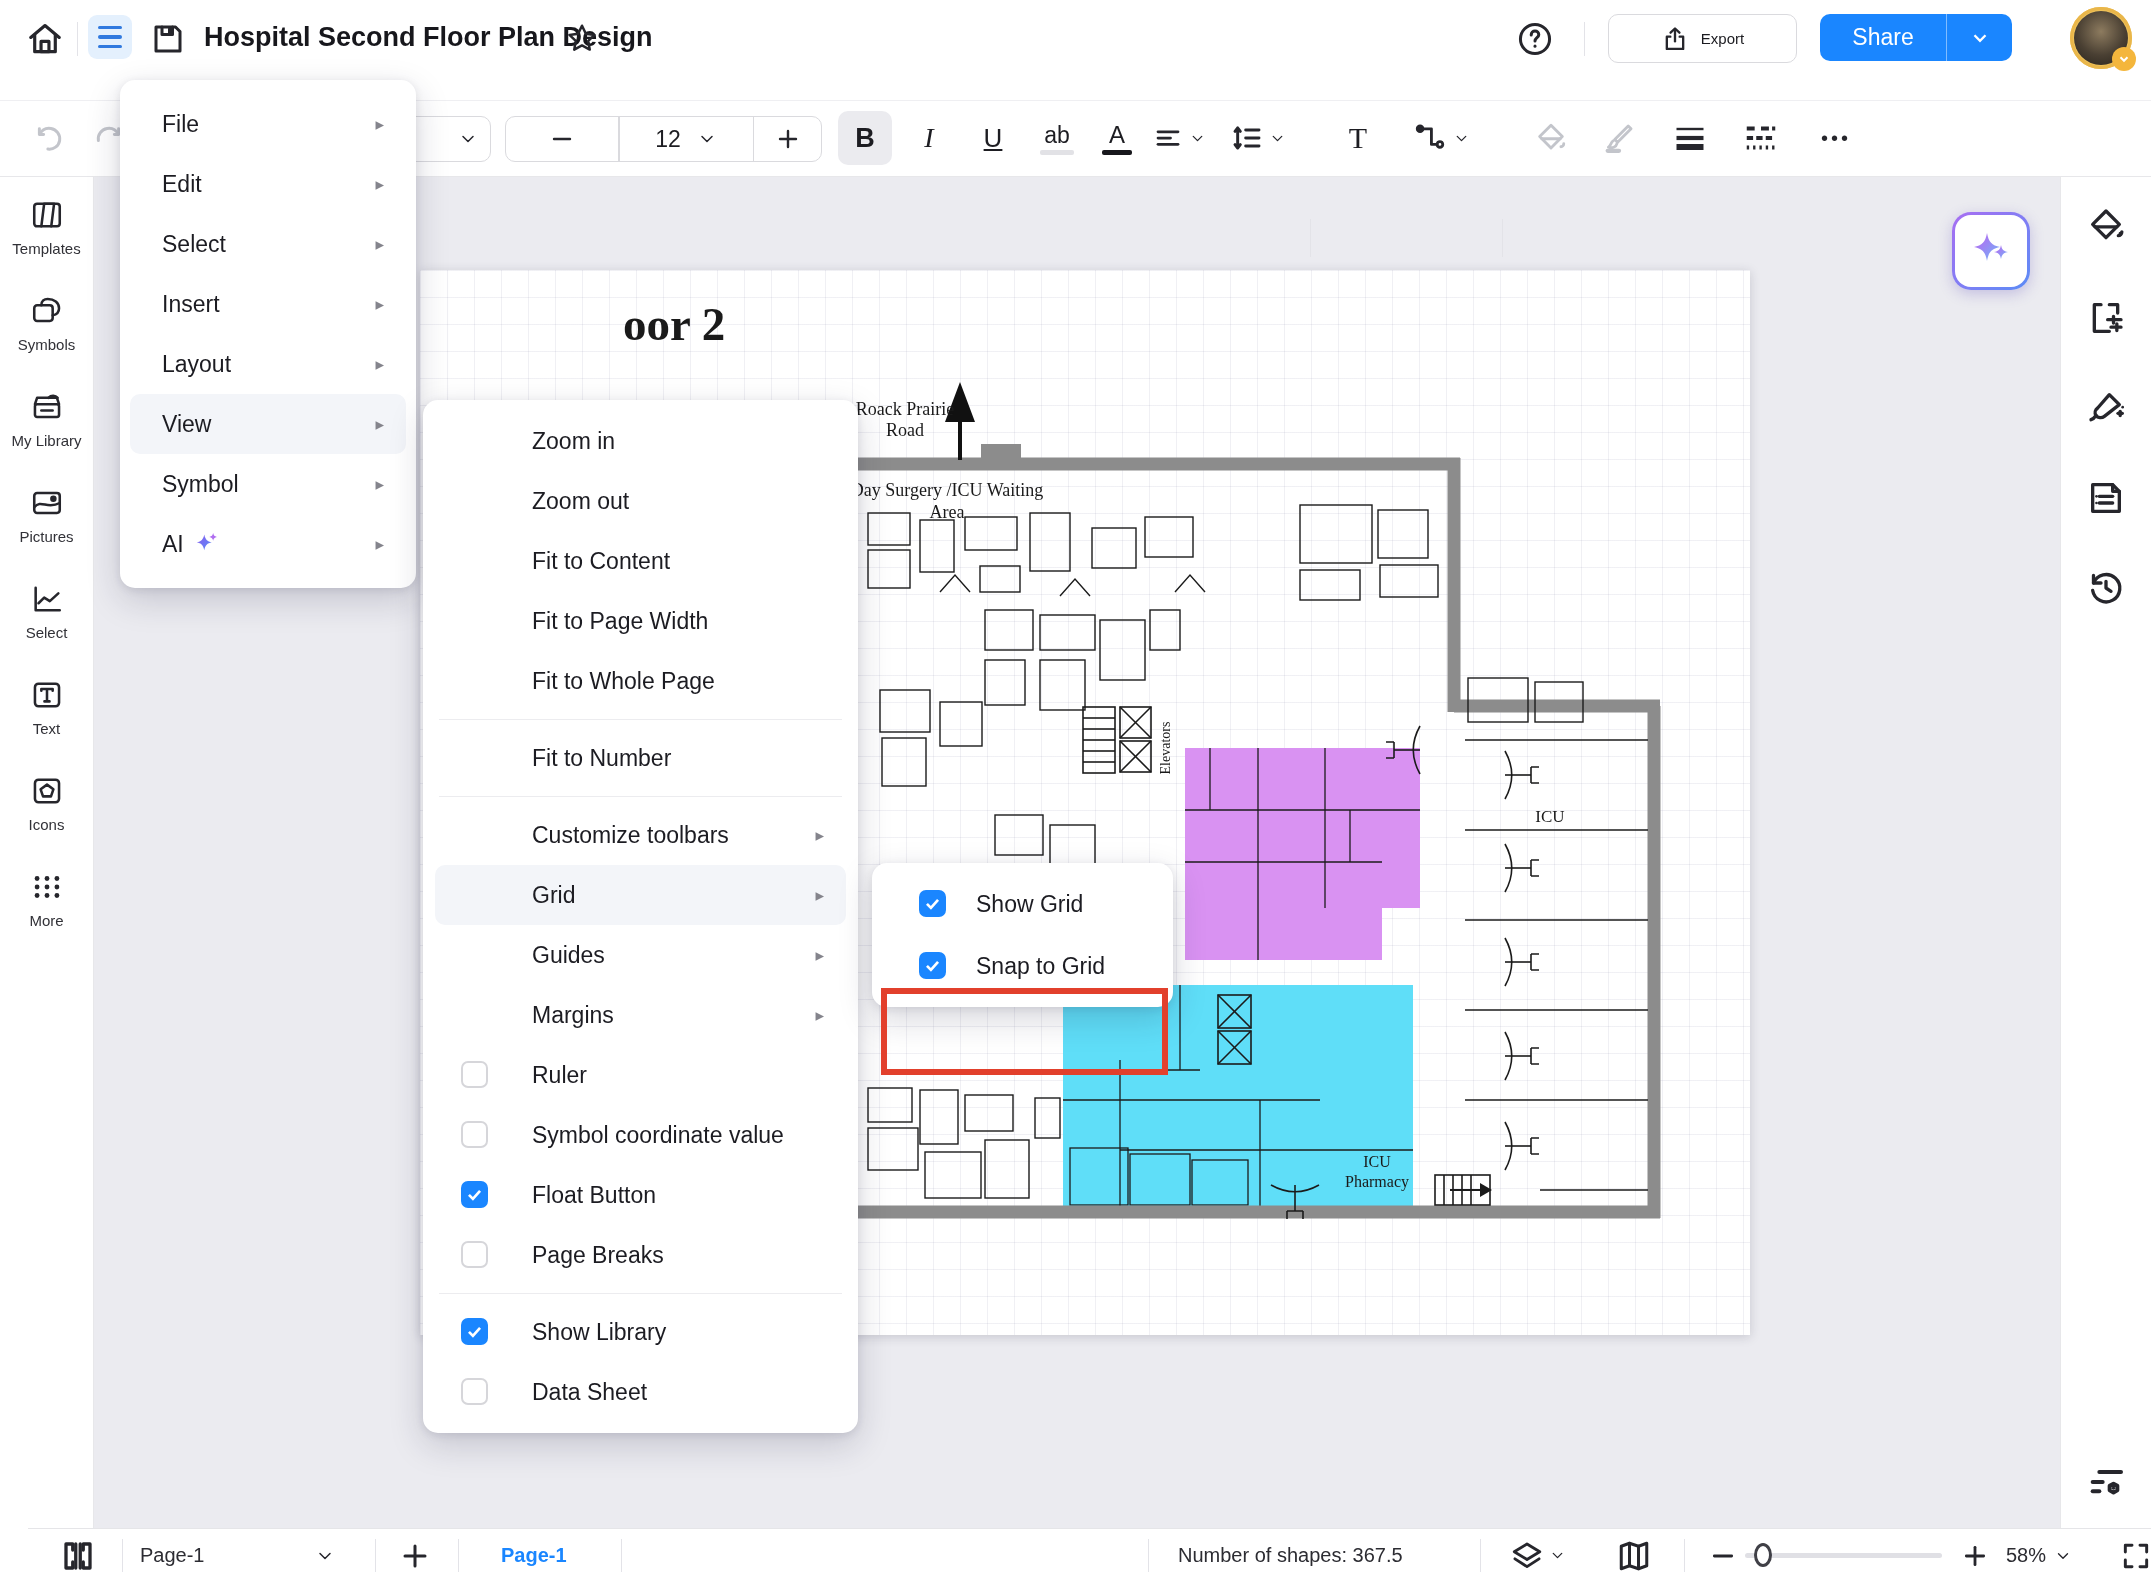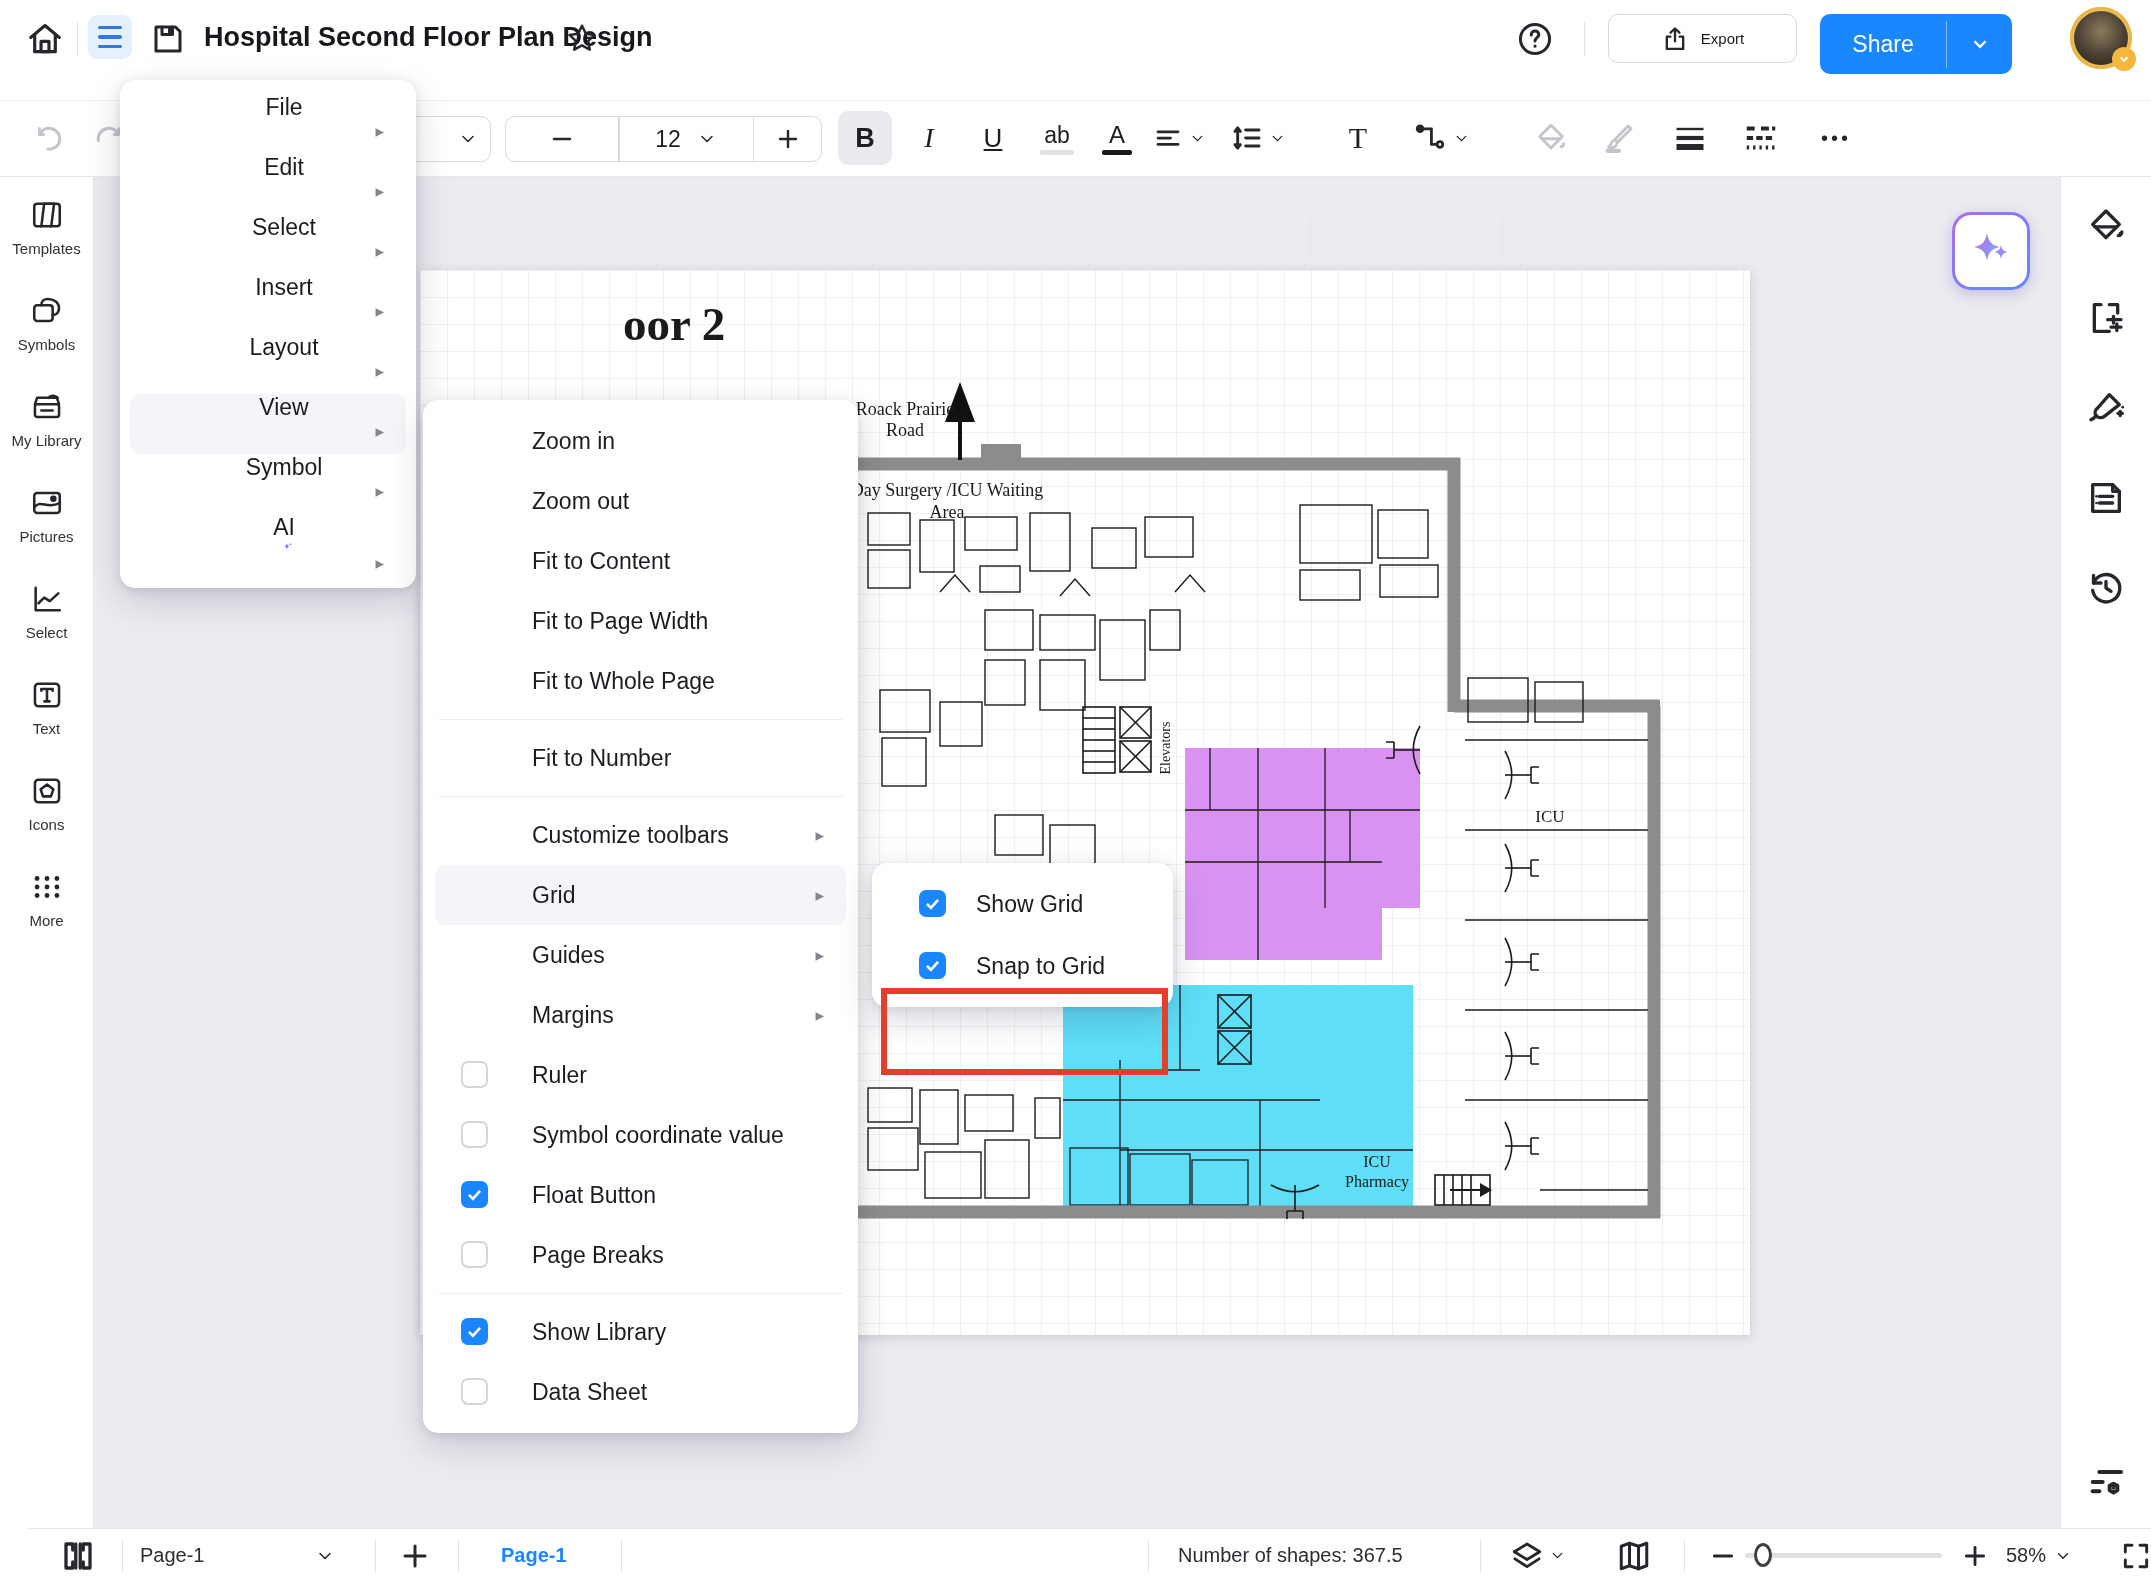--- a/index.html
+++ b/index.html
@@ -10,21 +10,21 @@
   svg.icn.dis{stroke:#c3c5cb;}
   .vdiv{position:absolute;width:1px;background:#e3e3e8;}
   
   .topbar{position:absolute;left:0;top:0;width:2151px;height:100px;background:#fff;border-bottom:1px solid #efeff2;z-index:20;}
   .hamb{position:absolute;left:88px;top:15px;width:44px;height:44px;border-radius:9px;background:#e4f0fd;
         display:flex;flex-direction:column;justify-content:center;gap:6px;align-items:center;cursor:pointer;}
   .hamb i{display:block;width:24px;height:3.5px;border-radius:2px;background:#3079df;}
   .doc-title{position:absolute;left:204px;top:22px;font-size:27px;font-weight:bold;color:#17171c;}
   .btn-export{position:absolute;left:1608px;top:14px;width:187px;height:47px;border:1.5px solid #dadade;border-radius:10px;
         display:flex;align-items:center;justify-content:center;gap:12px;font-size:15px;color:#1b1b20;background:#fff;cursor:pointer;}
-  .btn-share{position:absolute;left:1820px;top:14px;width:192px;height:60px;border-radius:10px;background:#1a86ff;color:#fff;
+  .btn-share{position:absolute;left:1820px;top:14px;width:192px;height:47px;border-radius:10px;background:#1a86ff;color:#fff;
         display:flex;align-items:center;cursor:pointer;}
   .btn-share .lbl{width:126px;text-align:center;font-size:23px;}
   .btn-share .sep{width:1px;height:47px;background:rgba(255,255,255,.45);}
   .avatar{position:absolute;left:2070px;top:7px;width:62px;height:62px;border-radius:50%;background:#eec25a;
         box-shadow:inset 0 0 0 3px #e9b64a;cursor:pointer;}
   .avatar .ph{position:absolute;left:4px;top:4px;width:54px;height:54px;border-radius:50%;
         background:radial-gradient(circle at 50% 38%,#8d7b5f 0%,#4a4033 55%,#27221b 100%);}
   .avatar .badge{position:absolute;right:-4px;bottom:-2px;width:24px;height:24px;border-radius:50%;background:#f4b63c;
         display:flex;align-items:center;justify-content:center;}
   
@@ -59,21 +59,21 @@
   .sb{position:absolute;top:0;height:53px;display:flex;align-items:center;font-size:20px;color:#2c2c32;}
   .sb-div{position:absolute;top:10px;width:1px;height:33px;background:#e3e3e8;}
   .track{position:absolute;left:1717px;top:24px;width:197px;height:5px;border-radius:3px;background:#e0e0e5;}
   .knob{position:absolute;left:1726px;top:14px;width:18px;height:24px;border-radius:50%;background:#fff;border:3.5px solid #3f3f46;box-sizing:border-box;cursor:pointer;}
   
   .panel{position:absolute;background:#fff;border-radius:15px;box-shadow:0 12px 34px rgba(30,30,60,.18),0 2px 8px rgba(30,30,60,.10);}
   .mrow{display:flex;align-items:center;height:60px;cursor:pointer;font-size:23px;color:#1c1c22;}
   .mrow .arrow{margin-left:auto;margin-right:22px;color:#84848c;font-size:17px;}
   .mrow.hl{background:#f3f5f9;border-radius:10px;}
   .mainmenu{left:120px;top:80px;width:296px;padding:14px 0;z-index:100;}
-  .mainmenu .mrow{padding-left:32px;margin:0 10px;flex-direction:column;}
+  .mainmenu .mrow{padding-left:32px;margin:0 10px;}
   .viewmenu{left:423px;top:400px;width:435px;padding:11px 0;z-index:110;}
   .viewmenu .mrow{padding-left:97px;margin:0 12px;position:relative;}
   .viewmenu .mrow .cb{position:absolute;left:26px;top:16px;}
   .mdiv{height:1px;background:#ececef;margin:8px 16px;}
   .cb{width:27px;height:27px;border-radius:7px;border:2px solid #d6d6da;background:#fff;box-sizing:border-box;
       display:flex;align-items:center;justify-content:center;}
   .cb.on{background:#1a86ff;border-color:#1a86ff;}
   .gridmenu{left:872px;top:863px;width:301px;padding:10px 0;z-index:120;}
   .gridmenu .mrow{height:62px;padding-left:104px;position:relative;}
   .gridmenu .mrow .cb{position:absolute;left:47px;top:17px;}

